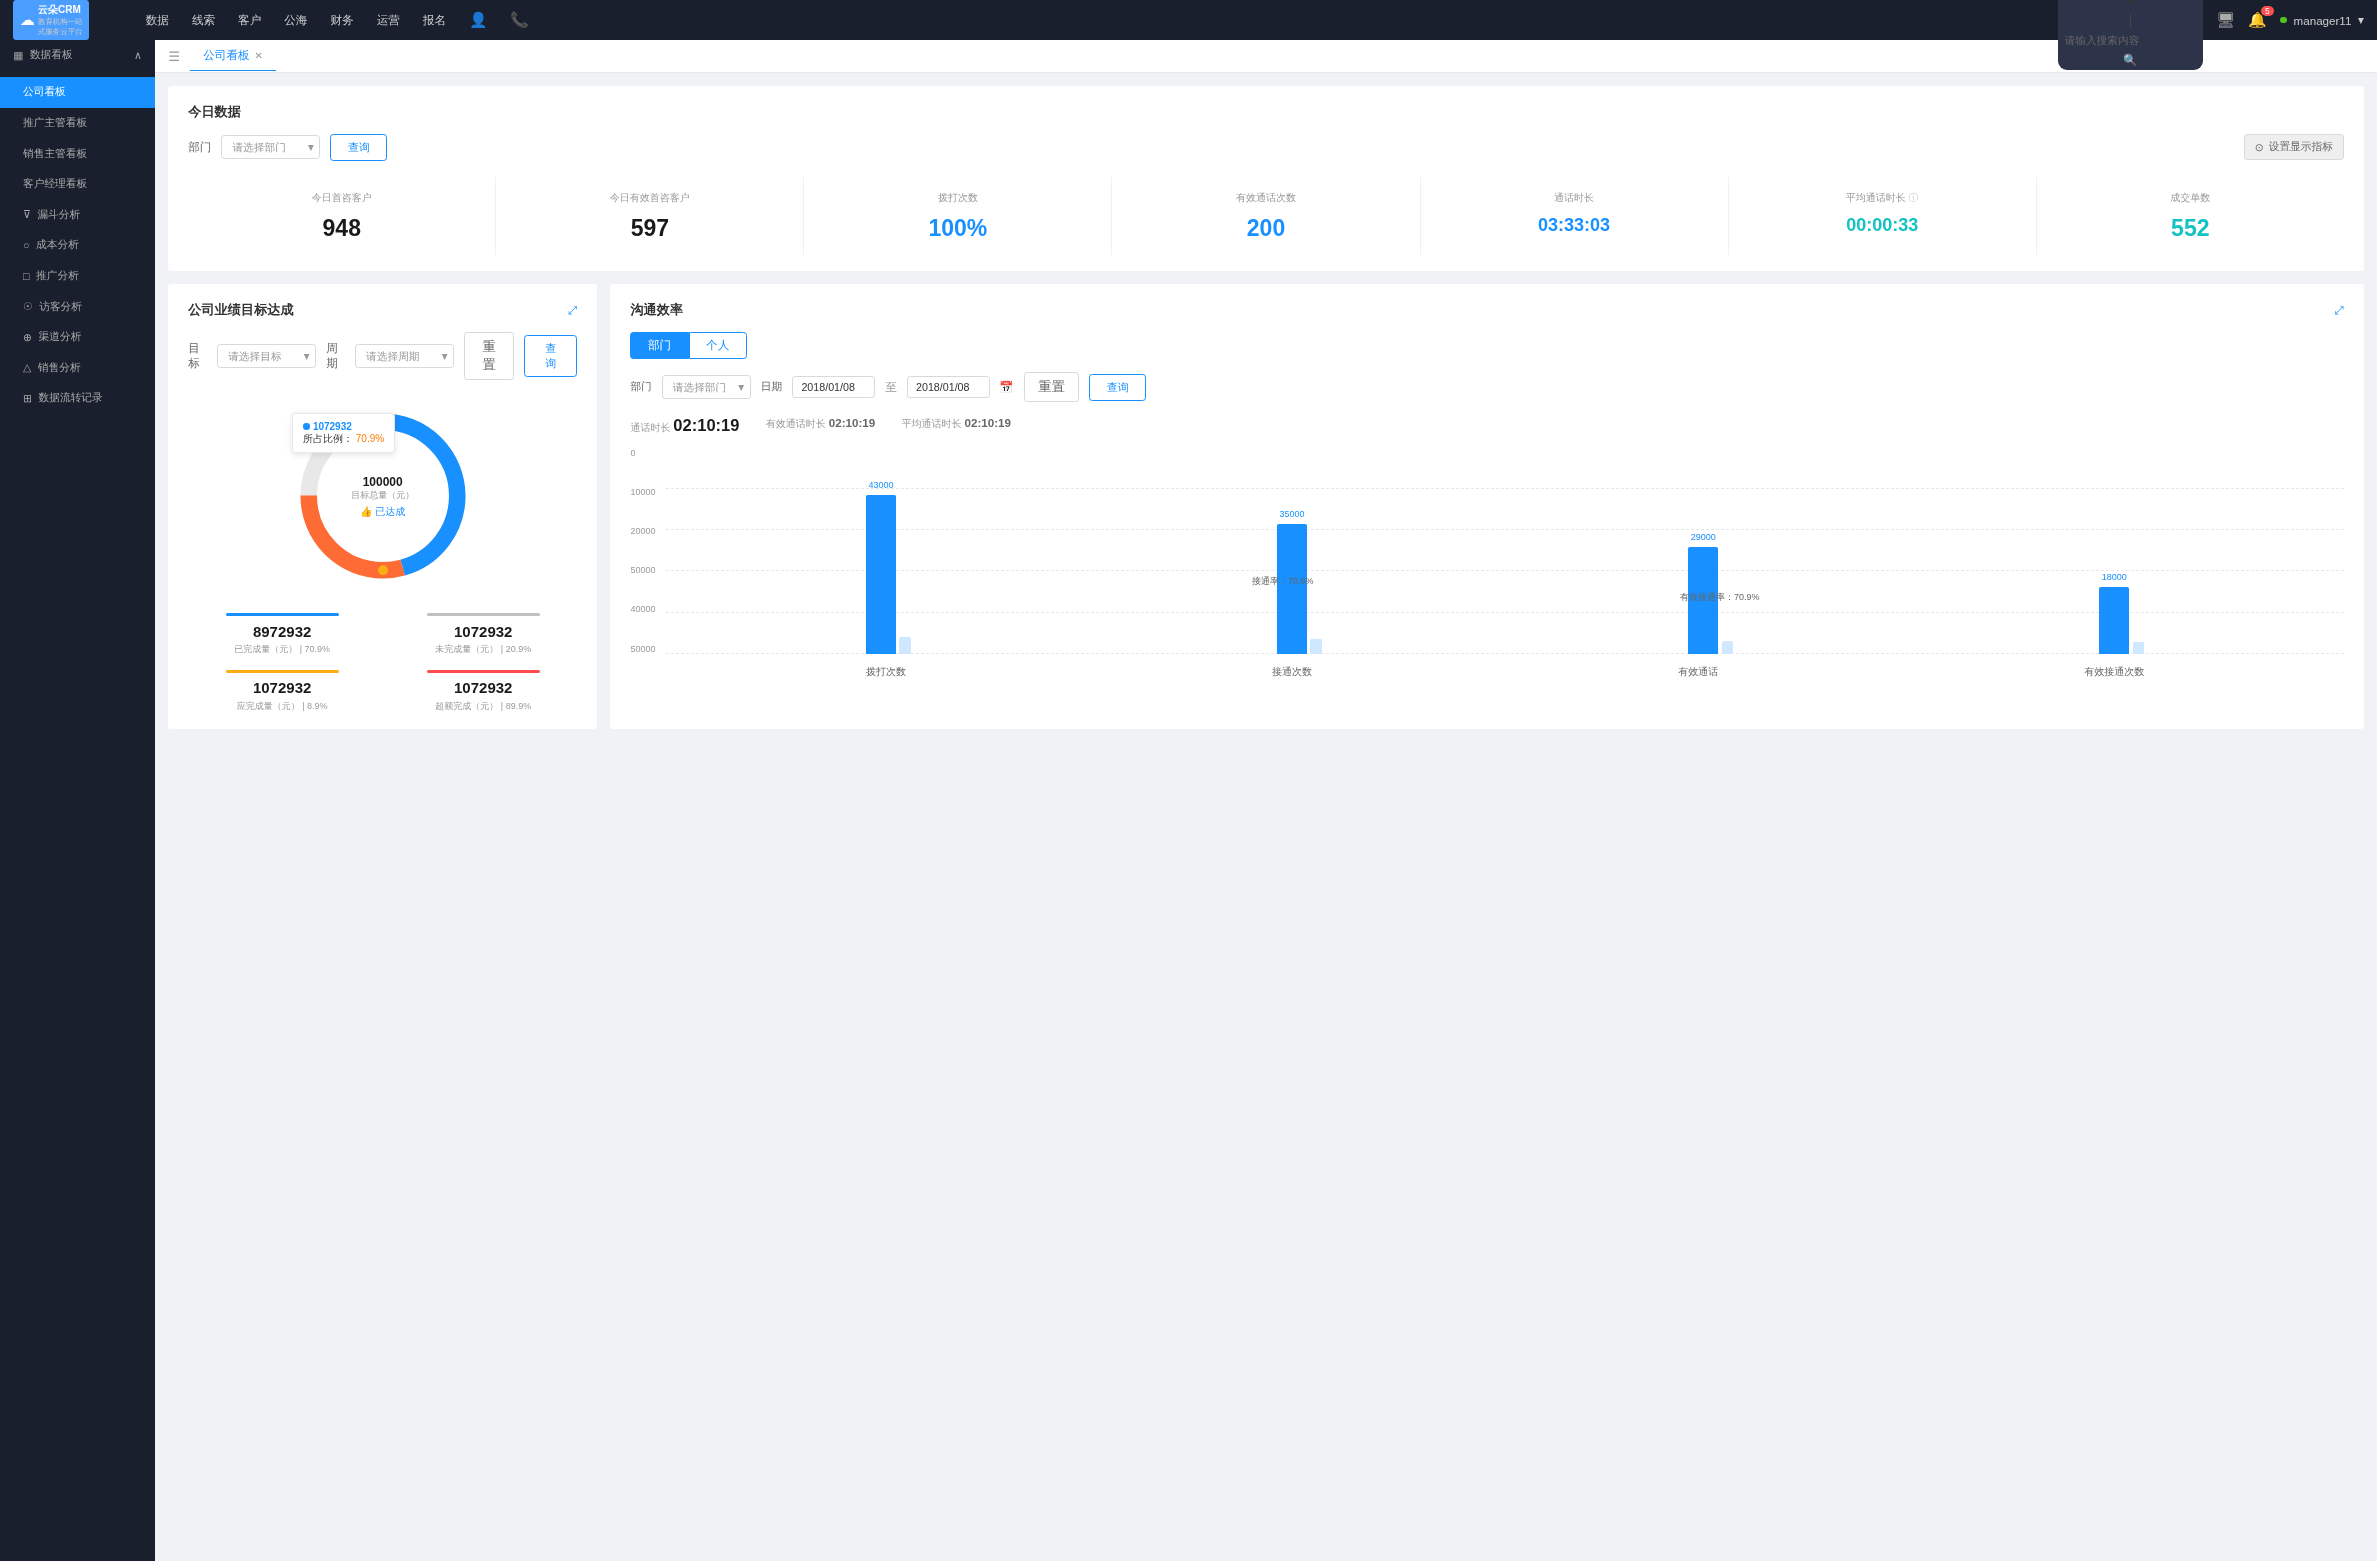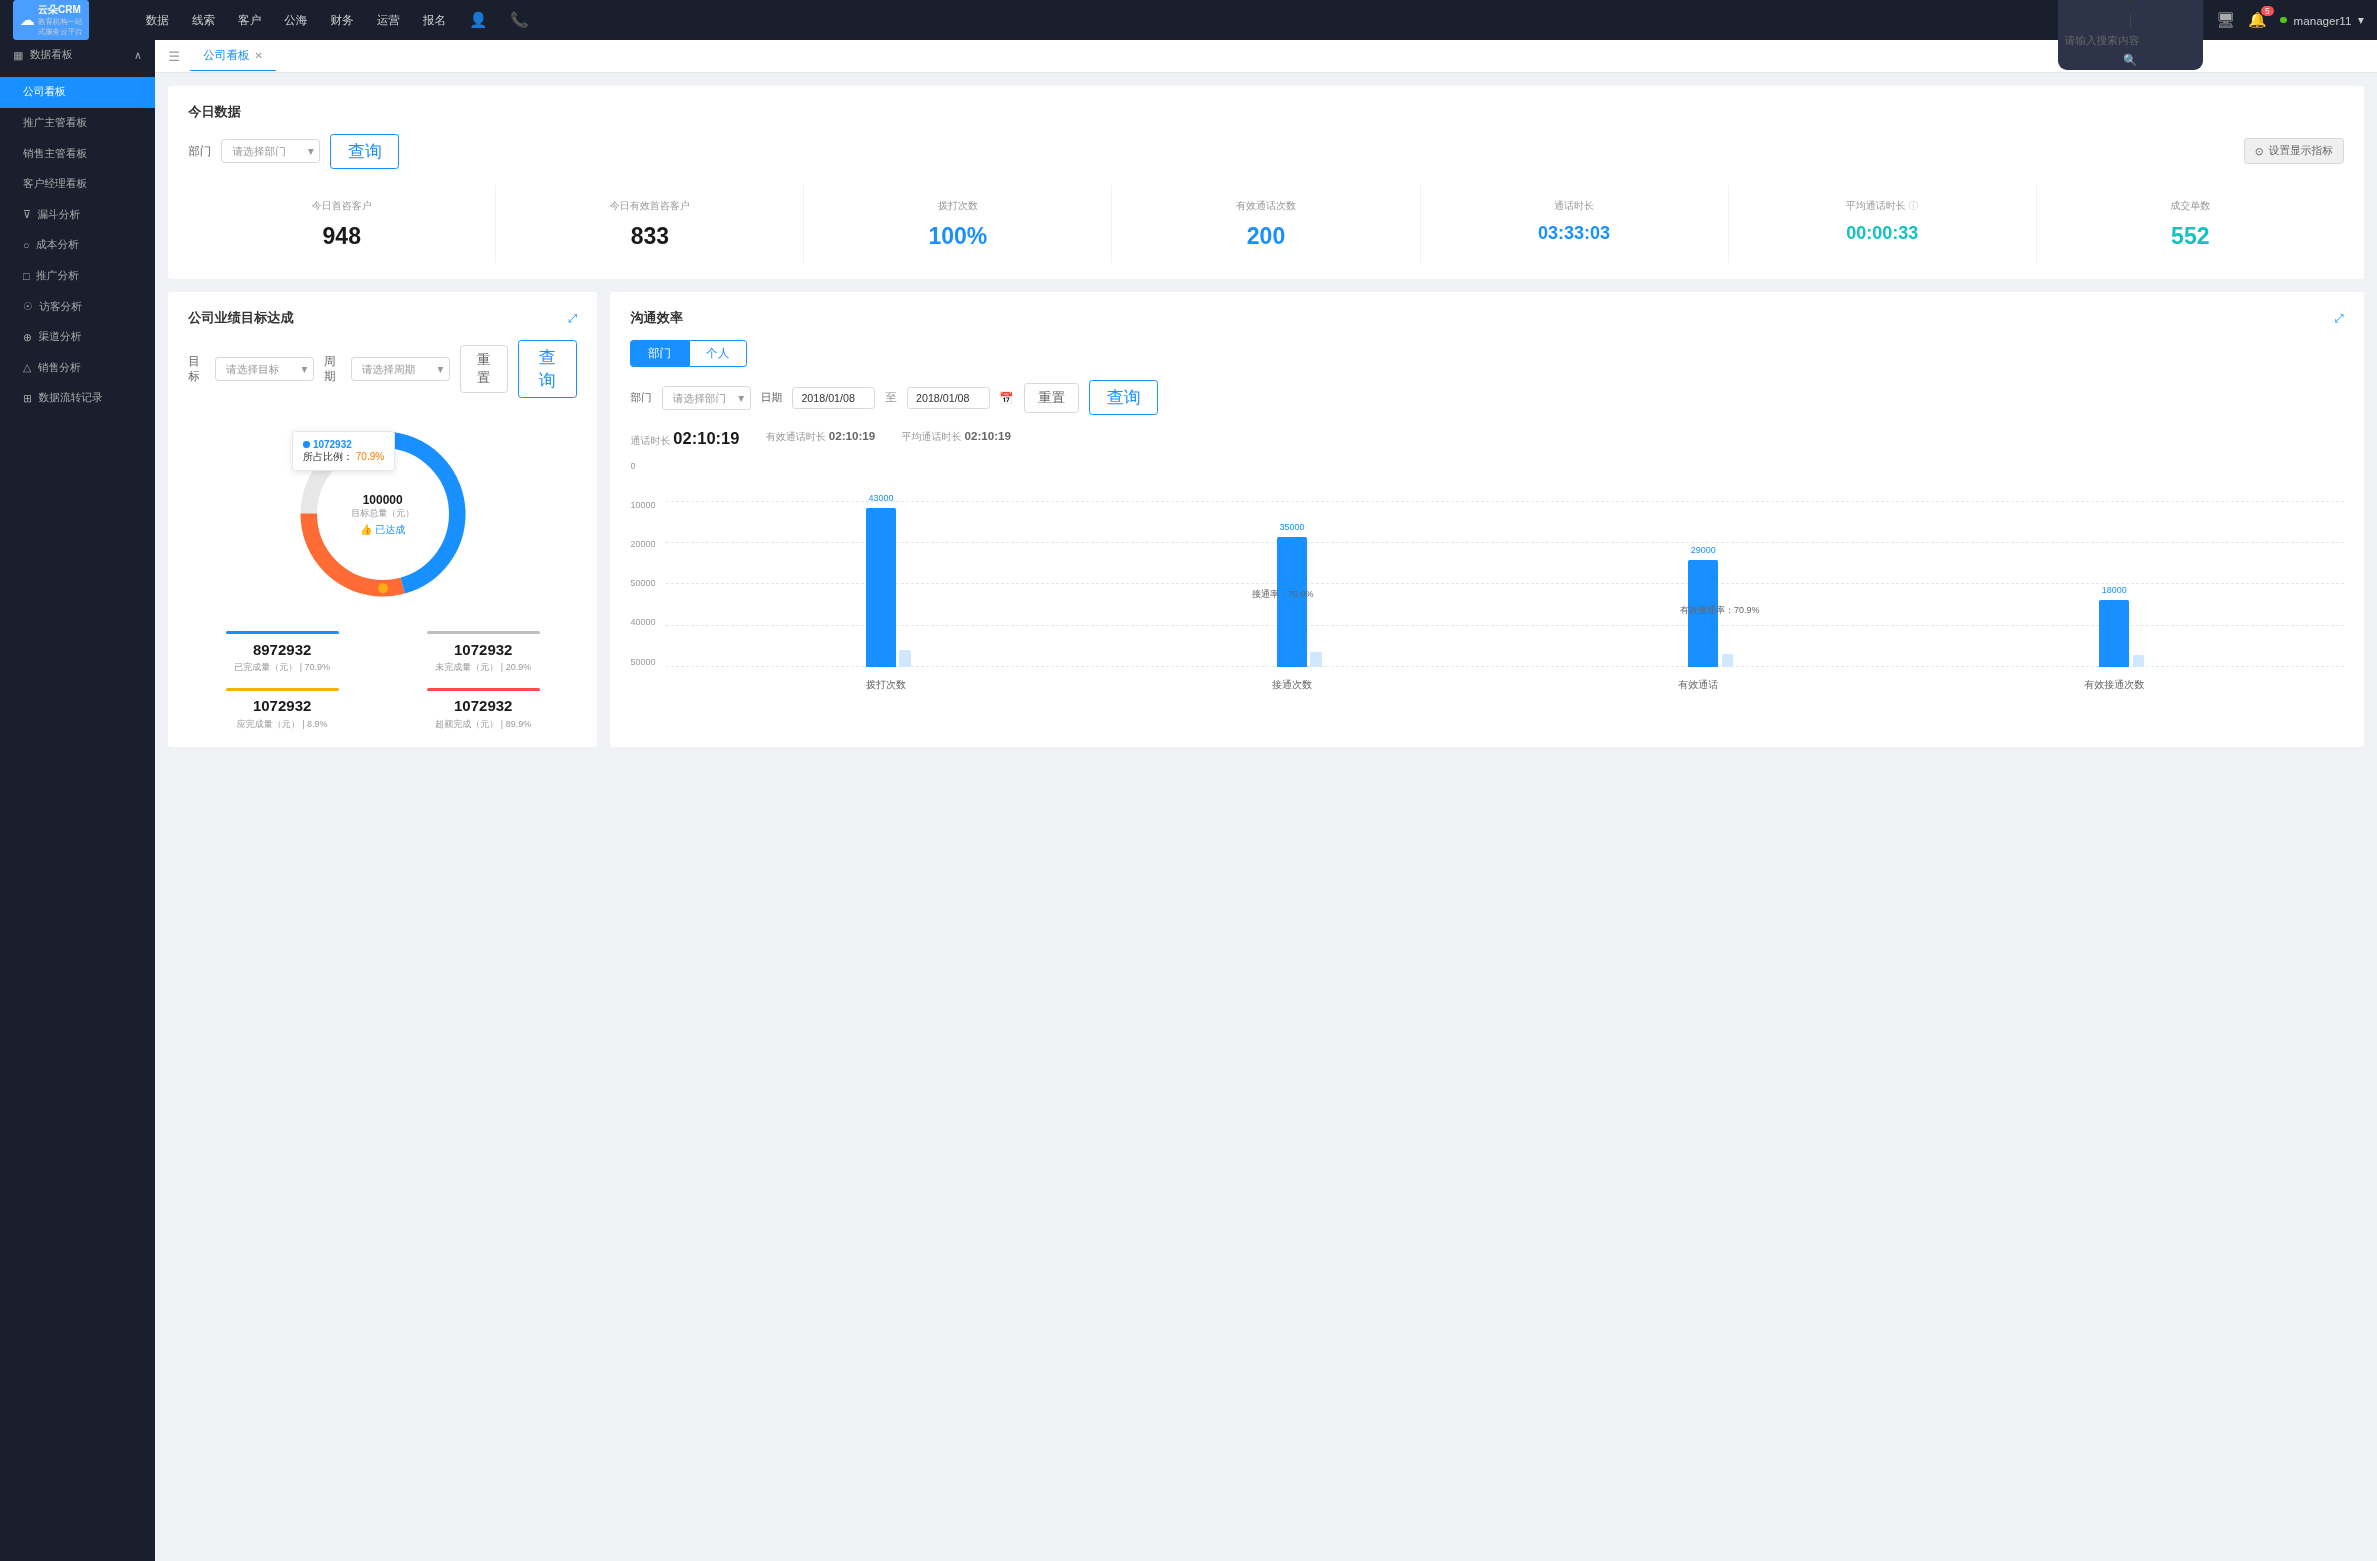--- a/index.html
+++ b/index.html
@@ -48,21 +48,21 @@
     .section-title { font-size: 13.2px; font-weight: 600; color: #333; margin-bottom: 13.2px; }
 
     
     .today-section { background: #fff; padding: 16.5px 20px; margin-bottom: 13.2px; border-radius: 3.3px; }
     .filter-row { display: flex; align-items: center; justify-content: space-between; margin-bottom: 16.5px; }
     .filter-left { display: flex; align-items: center; gap: 10px; }
     .filter-label { color: #666; font-size: 11.6px; }
     .filter-select { border: 0.8px solid #d9d9d9; border-radius: 3.3px; padding: 5px 23px 5px 10px; color: #999; font-size: 10.7px; cursor: pointer; background: #fff; appearance: none; position: relative; min-width: 99px; }
     .select-wrapper { position: relative; display: inline-block; }
     .select-wrapper::after { content: '▾'; position: absolute; right: 6.6px; top: 50%; transform: translateY(-50%); color: #999; pointer-events: none; }
-    .query-btn { background: #fff; border: 0.8px solid #1890ff; color: #1890ff; padding: 5px 16.5px; border-radius: 3.3px; cursor: pointer; font-size: 17px; }
+    .query-btn { background: #fff; border: 0.8px solid #1890ff; color: #1890ff; padding: 5px 16.5px; border-radius: 3.3px; cursor: pointer; font-size: 11px; }
     .settings-btn { display: flex; align-items: center; gap: 5px; border: 0.8px solid #d9d9d9; border-radius: 3.3px; padding: 5px 10px; color: #666; cursor: pointer; font-size: 10.7px; }
 
     .stats-row { display: flex; gap: 0; }
     .stat-item { flex: 1; text-align: center; padding: 13.2px 6.6px; border-right: 0.8px solid #f0f0f0; }
     .stat-item:last-child { border-right: none; }
     .stat-label { color: #999; font-size: 10px; margin-bottom: 10px; }
     .stat-value { font-size: 23px; font-weight: 700; }
     .stat-value.black { color: #1a1a1a; }
     .stat-value.blue { color: #1890ff; }
     .stat-value.cyan { color: #13c2c2; }
@@ -259,21 +259,21 @@
             <span>设置显示指标</span>
           </button>
         </div>
         <div class="stats-row">
           <div class="stat-item">
             <div class="stat-label">今日首咨客户</div>
             <div class="stat-value black">948</div>
           </div>
           <div class="stat-item">
             <div class="stat-label">今日有效首咨客户</div>
-            <div class="stat-value black">833</div>
+            <div class="stat-value black">597</div>
           </div>
           <div class="stat-item">
             <div class="stat-label">拨打次数</div>
             <div class="stat-value blue">100%</div>
           </div>
           <div class="stat-item">
             <div class="stat-label">有效通话次数</div>
             <div class="stat-value blue">200</div>
           </div>
           <div class="stat-item">

